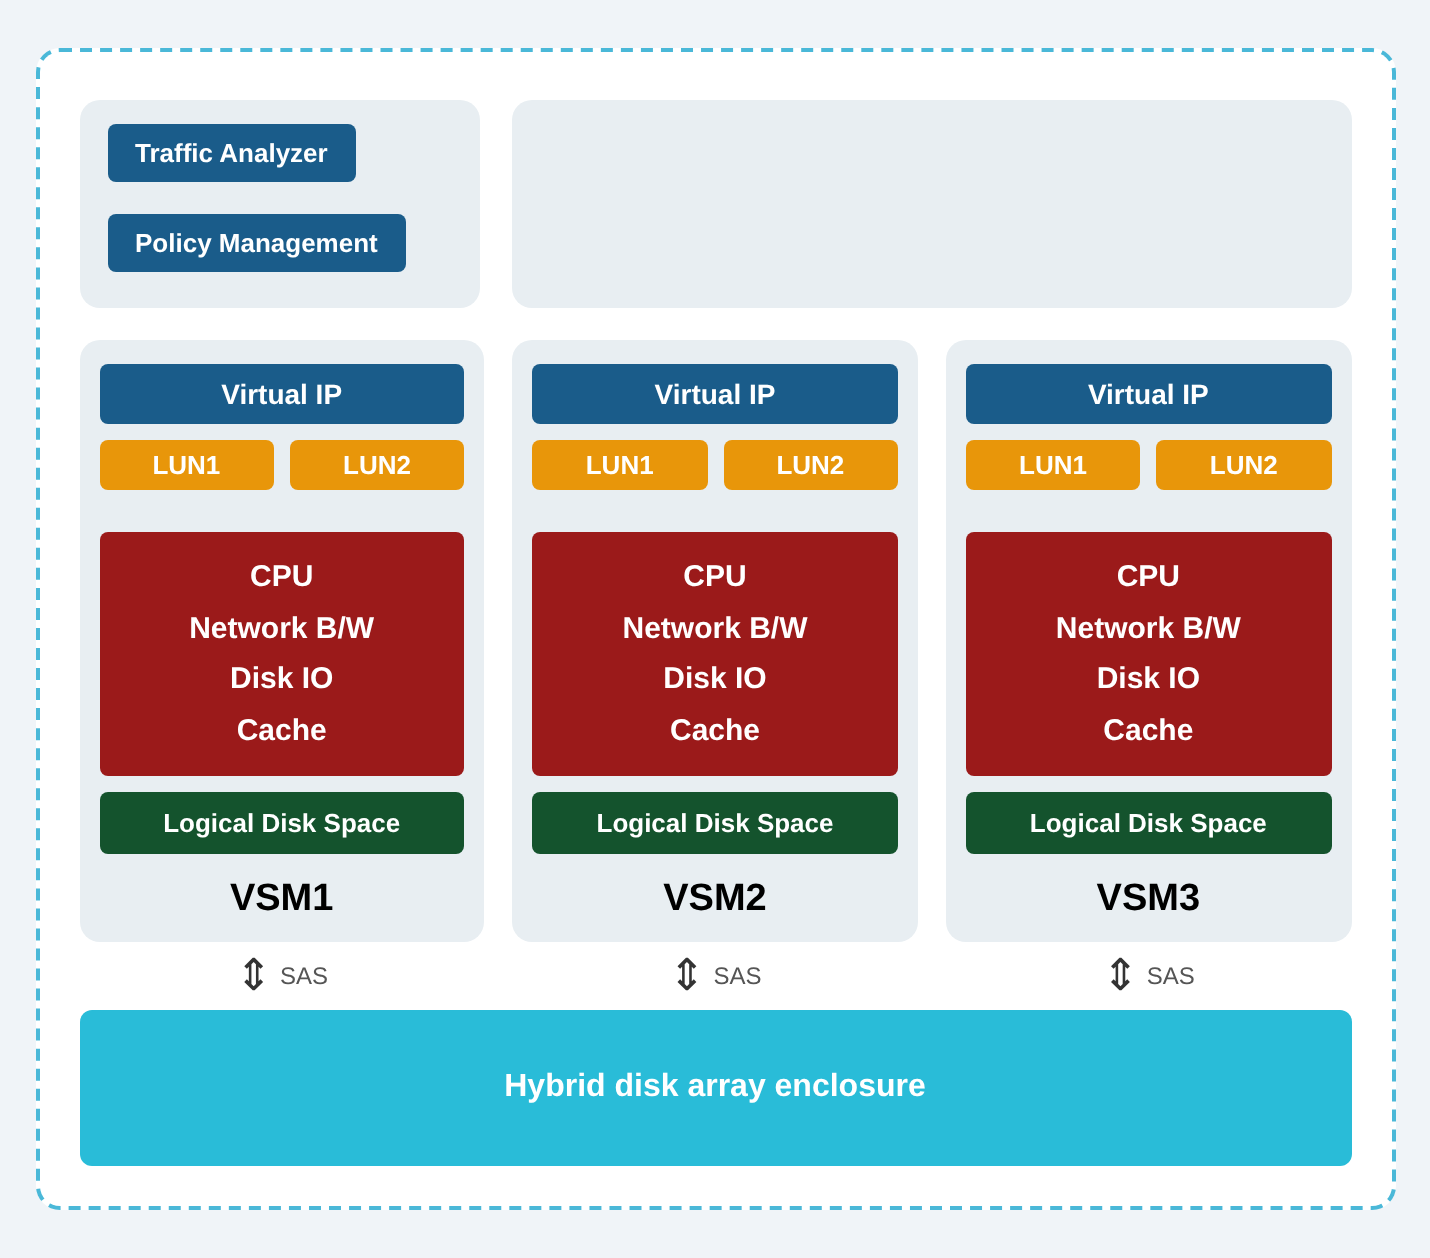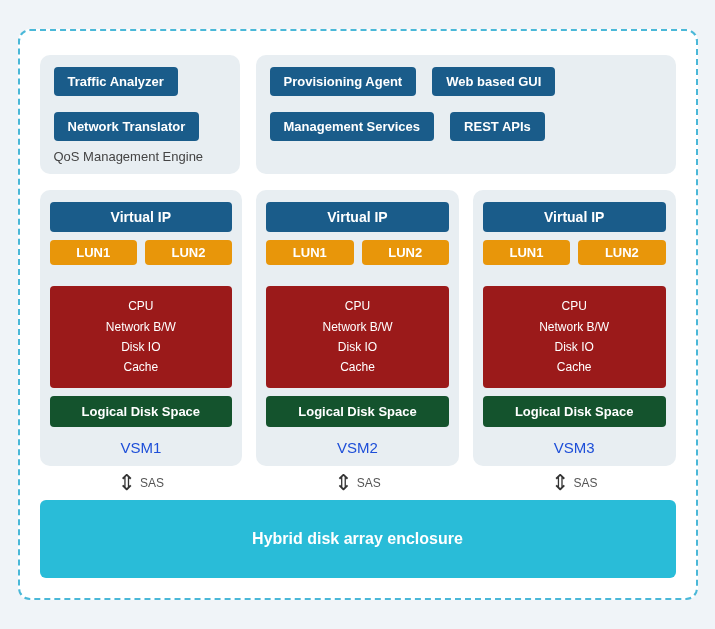--- a/index.html
+++ b/index.html
@@ -94,40 +94,40 @@
       flex: 1;
       text-align: center;
     }
     .cpu-box {
       background: #9b1a1a;
       color: white;
       border-radius: 4px;
       width: 100%;
       text-align: center;
       padding: 10px 0;
-      font-size: 12px;
-      font-weight: 400;
+      font-size: 15px;
+      font-weight: 700;
       line-height: 1.7;
       margin-bottom: 8px;
     }
     .disk-space-btn {
       background: #14532d;
       color: white;
       border-radius: 4px;
       width: 100%;
       text-align: center;
       padding: 8px 0;
       font-size: 13px;
       font-weight: 600;
       margin-bottom: 8px;
     }
     .vsm-label {
-      font-size: 15px;
-      font-weight: 400;
-      color: #1d4ed8;
+      font-size: 19px;
+      font-weight: 700;
+      color: #000000;
       margin-top: 4px;
     }
     
     .sas-row {
       display: flex;
       gap: 14px;
       margin: 6px 0 6px 0;
     }
     .sas-cell {
       flex: 1;
@@ -158,32 +158,25 @@
 </head>
 <body>
 
 <div class="main-container">
 
   <div class="top-row">
 
     <div class="engine-box qos">
       <div class="engine-buttons">
         <div class="eng-btn">Traffic Analyzer</div>
-        <div class="eng-btn">Network Translator</div>
-      </div>
-      <div class="engine-label">QoS Management Engine</div>
+        <div class="eng-btn">Policy Management</div>
+      </div>
     </div>
 
     <div class="engine-box mgmt">
-      <div class="engine-buttons">
-        <div class="eng-btn">Provisioning Agent</div>
-        <div class="eng-btn">Web based GUI</div>
-        <div class="eng-btn">Management Services</div>
-        <div class="eng-btn">REST APIs</div>
-      </div>
     </div>
   </div>
 
   <div class="vsm-row">
 
     <div class="vsm-block">
       <div class="vsm-virtual-ip">Virtual IP</div>
       <div class="lun-row">
         <div class="lun-btn">LUN1</div>
         <div class="lun-btn">LUN2</div>

